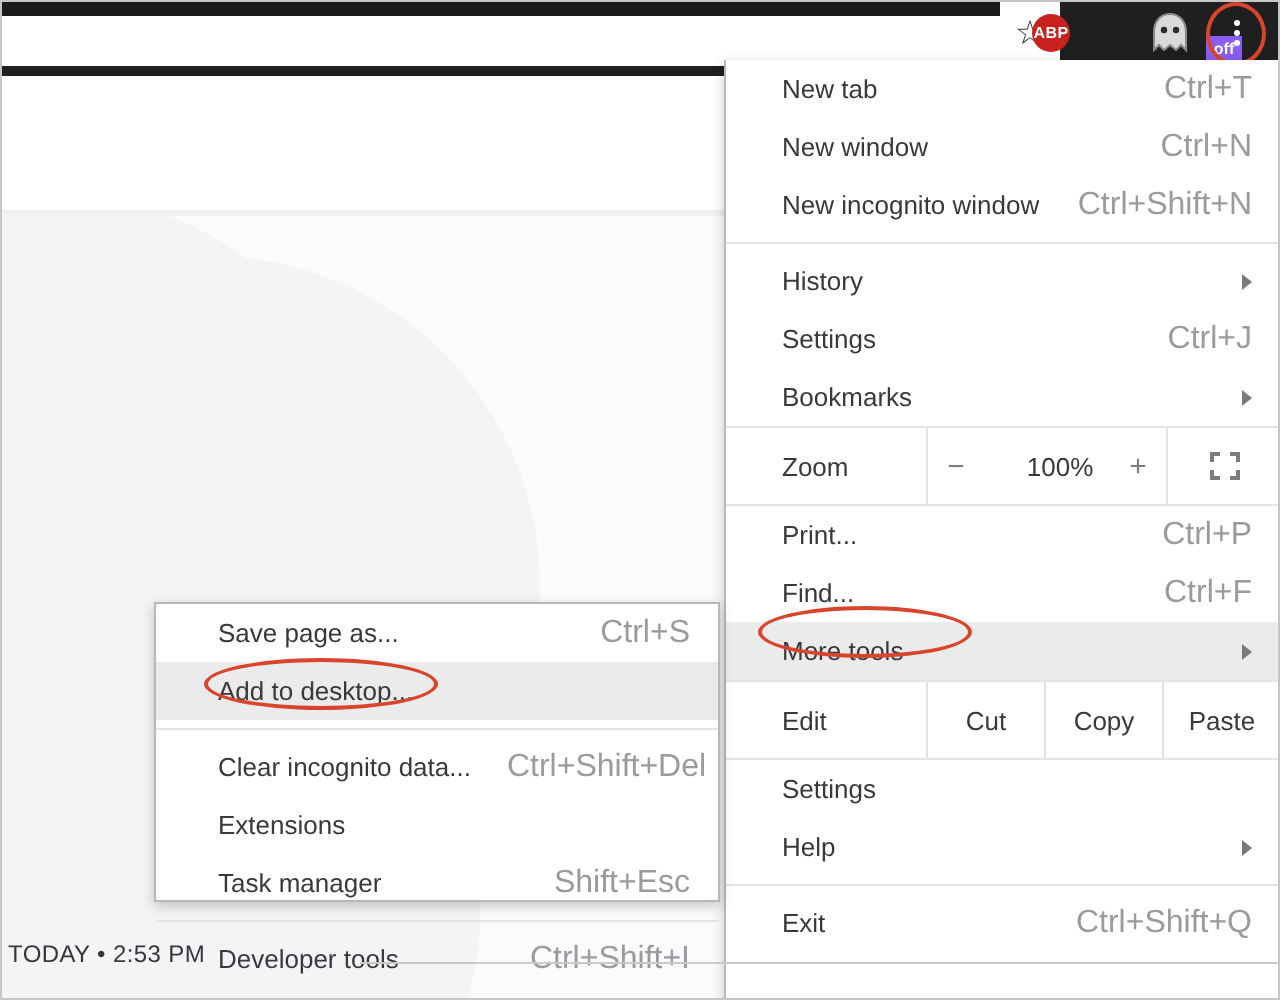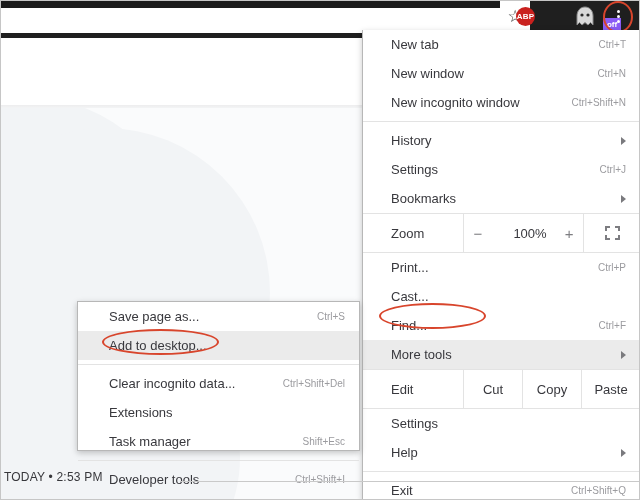--- a/index.html
+++ b/index.html
@@ -172,21 +172,21 @@
     white-space: nowrap;
     box-sizing: border-box;
   }
   .mi.hl { background: #ebebeb; }
   .mi .label {
     flex: 1 1 auto;
     line-height: 1;
   }
   .mi .accel {
     color: #9b9b9f;
-    font-size: 10px;
+    font-size: 16px;
     margin-left: 18px;
     line-height: 1;
   }
   .mi .caret {
     margin-left: 14px;
     width: 0; height: 0;
     border-left: 5px solid #7a7a7e;
     border-top: 4px solid transparent;
     border-bottom: 4px solid transparent;
   }
@@ -400,23 +400,20 @@
           <i></i>
         </span>
     </div>
   </div>
 
   <div class="mi">
     <span class="label">Print...</span>
     <span class="accel">Ctrl+P</span>
   </div>
   <div class="mi">
-    <span class="label">Cast...</span>
-  </div>
-  <div class="mi">
     <span class="label">Find...</span>
     <span class="accel">Ctrl+F</span>
   </div>
   <div class="mi hl">
     <span class="label">More tools</span>
     <span class="caret"></span>
   </div>
 
   <div id="edit-row">
     <div id="edit-label">Edit</div>

